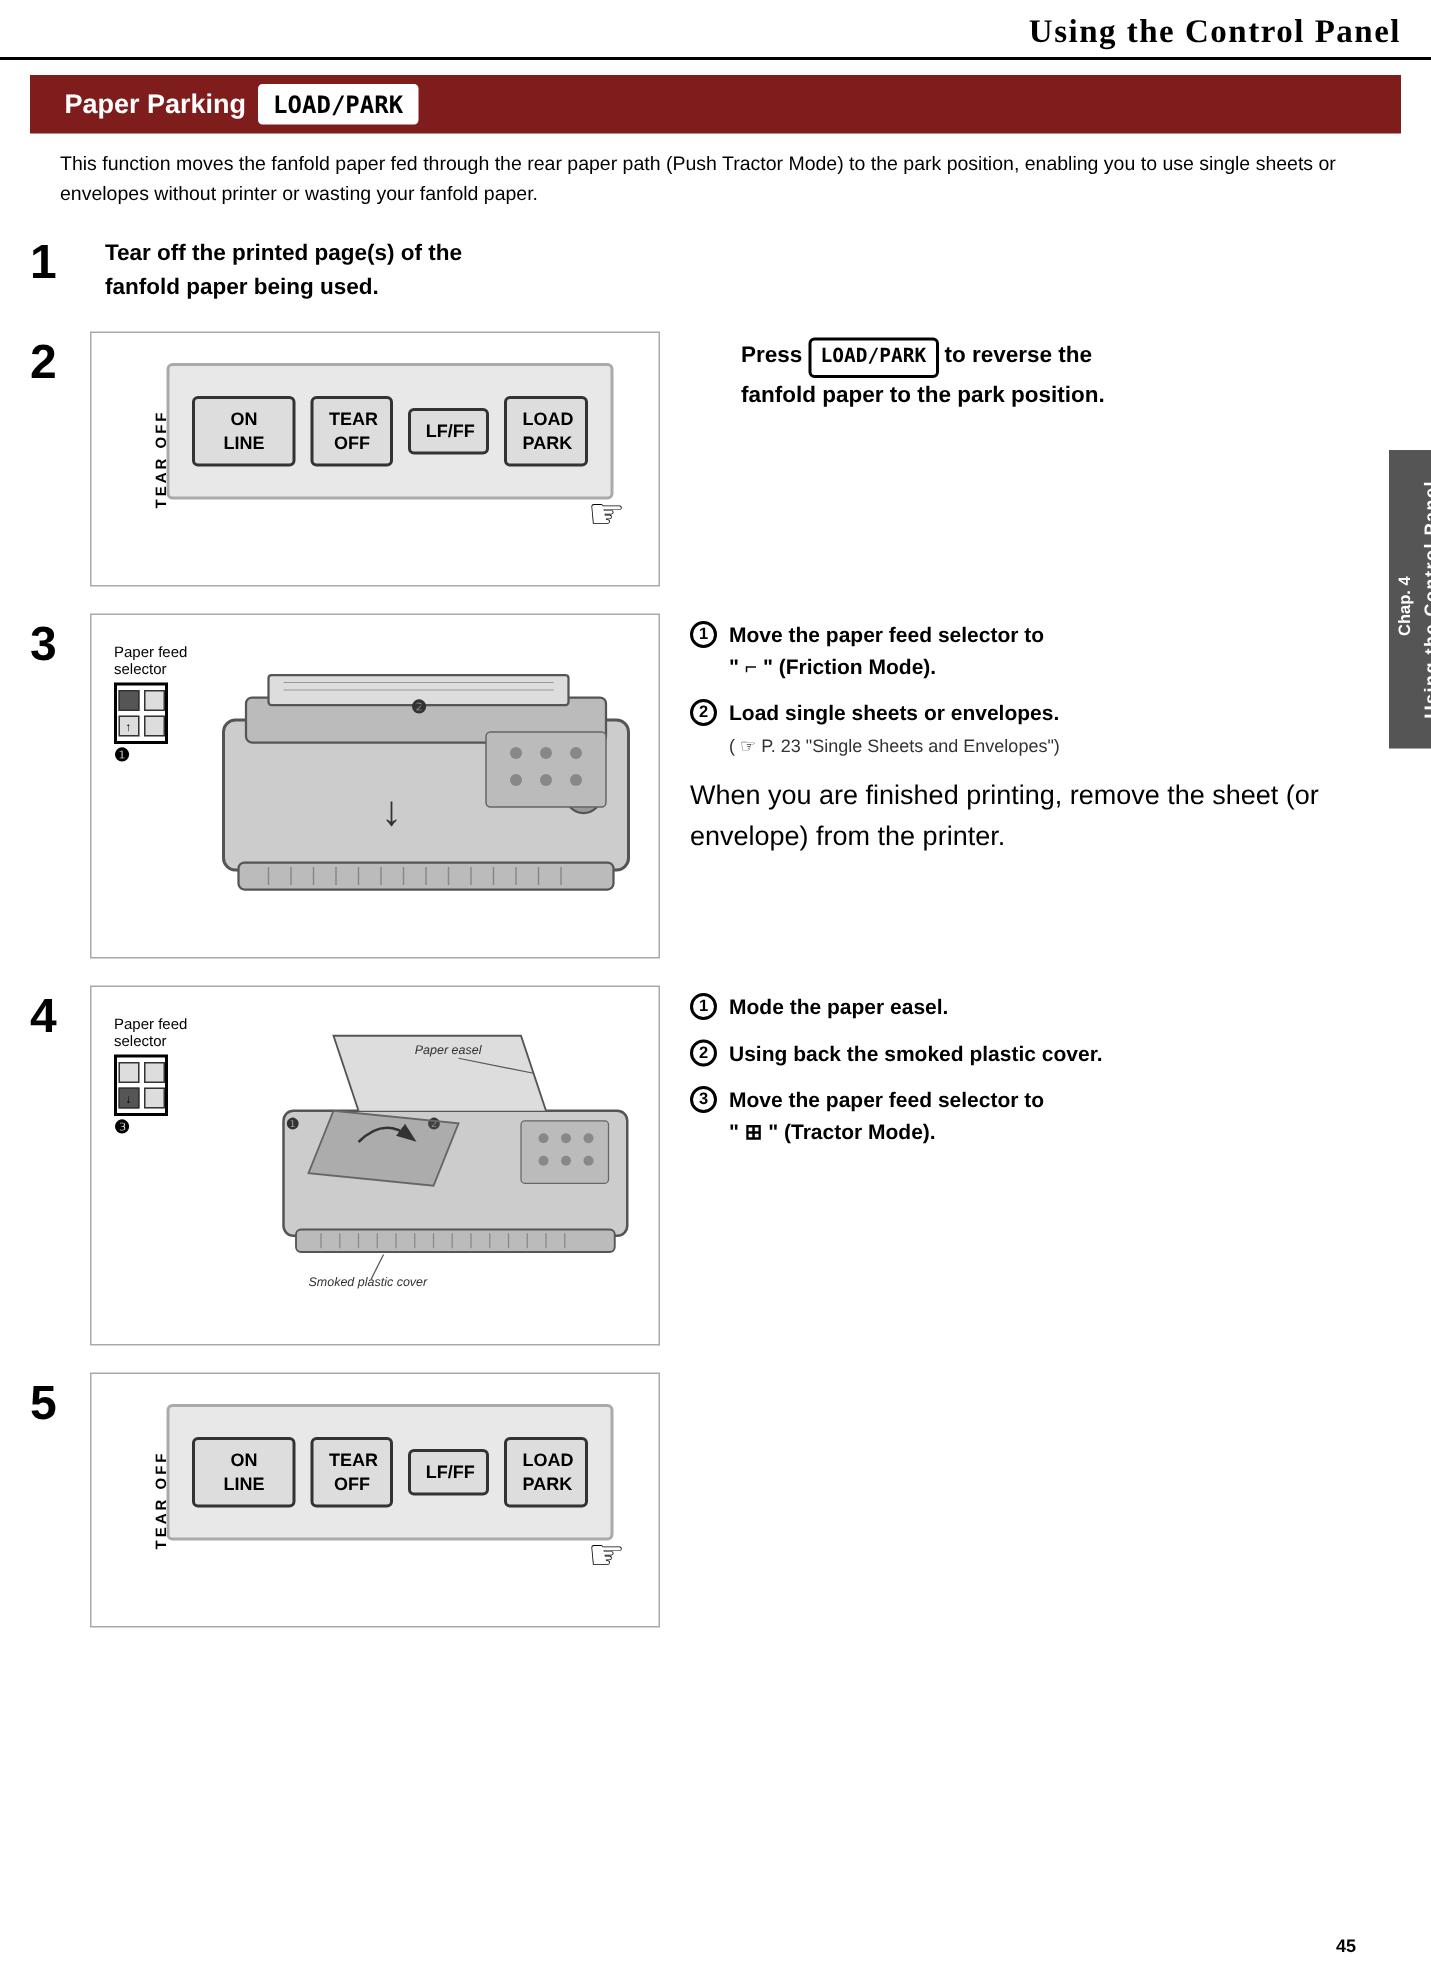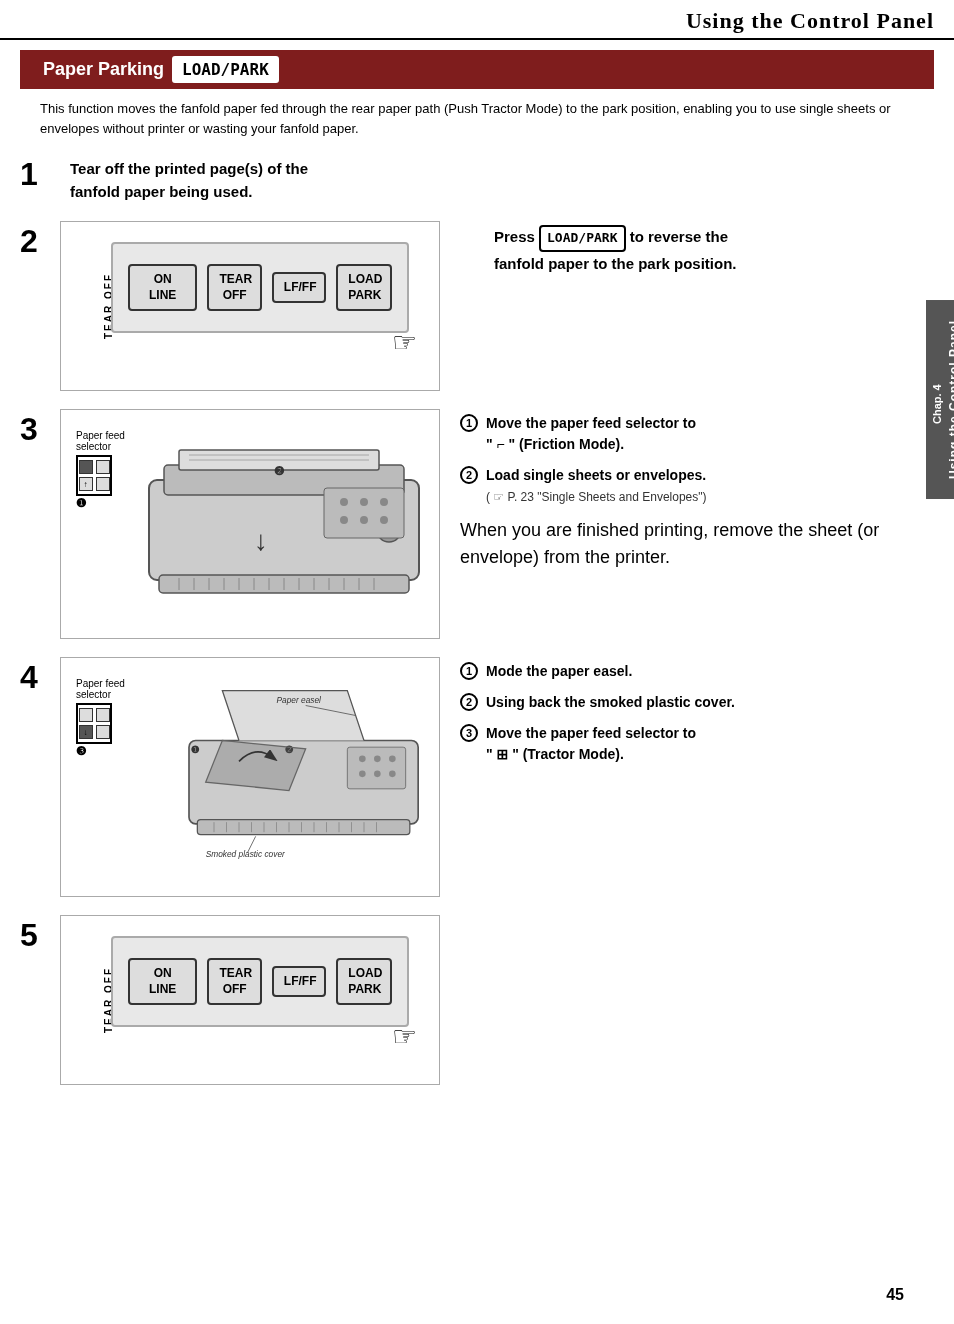--- a/index.html
+++ b/index.html
@@ -188,21 +188,21 @@
       font-size: 12px;
       font-weight: bold;
       letter-spacing: 1px;
     }
 
     
     .page-number {
       position: absolute;
       bottom: 20px;
       right: 50px;
-      font-size: 16px;
+      font-size: 12px;
       font-weight: bold;
     }
 
     
     .press-text {
       font-size: 15px;
       font-weight: bold;
       line-height: 1.6;
       margin-left: 34px;
     }

